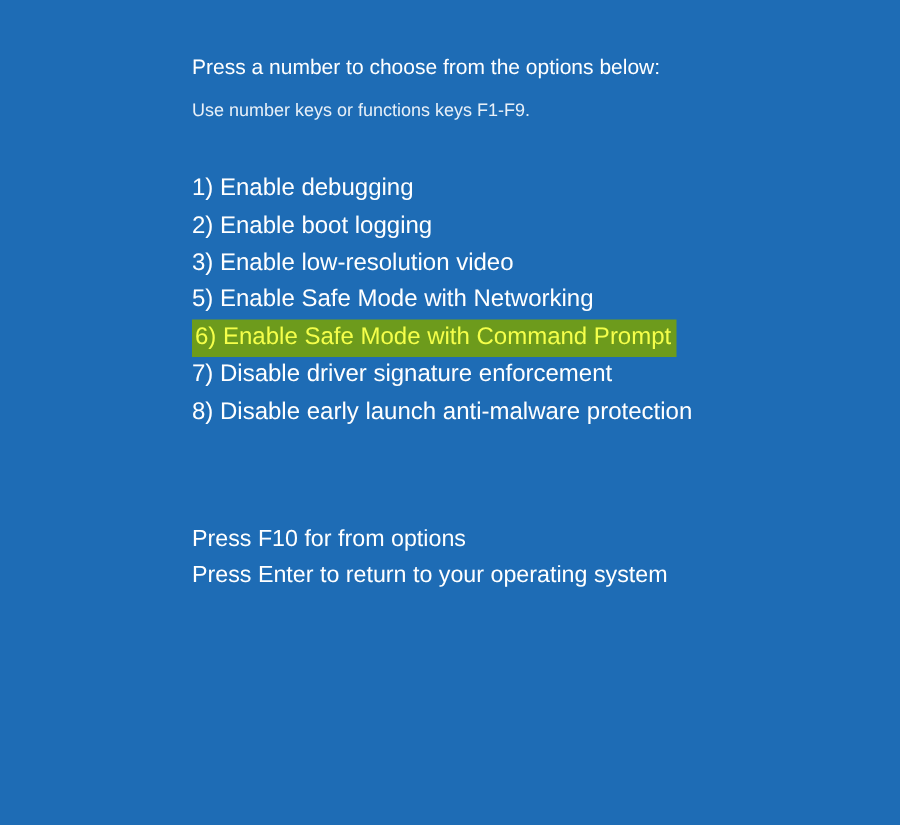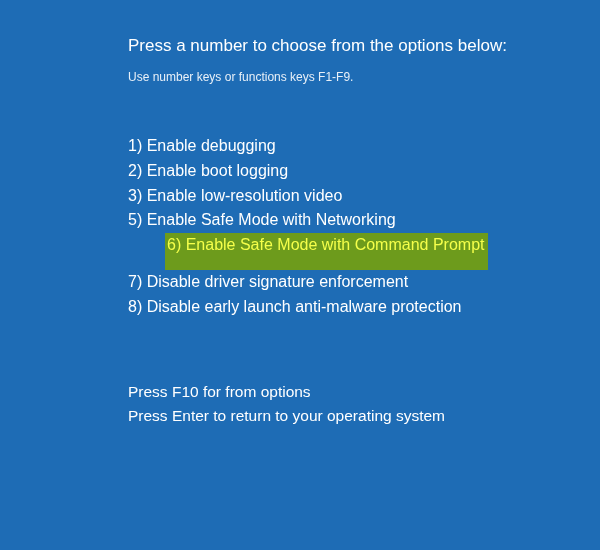--- a/index.html
+++ b/index.html
@@ -18,47 +18,46 @@
     .container {
       padding: 36px 0 0 128px;
     }
     .title {
       font-size: 34px;
       font-weight: 300;
       letter-spacing: 0.5px;
       margin-bottom: 22px;
     }
     .subtitle {
-      font-size: 17px;
+      font-size: 14px;
       font-weight: 400;
       margin-bottom: 14px;
     }
     .hint {
       font-size: 12px;
       font-weight: 400;
-      margin-bottom: 50px;
+      margin-bottom: 34px;
       color: #e8f0f8;
     }
     .options {
       margin-bottom: 60px;
     }
     .option-item {
       font-size: 16px;
       font-weight: 400;
       line-height: 1.55;
       display: inline-block;
     }
     .option-row {
       line-height: 1.55;
     }
     .highlighted {
       background-color: #6d9b1c;
       color: #f5ff4a;
-      padding: 0 4px 12px 2px;
-      margin-left: 37px;
+      padding: 0 4px 0 2px;
     }
     .footer-line {
       font-size: 15.5px;
       font-weight: 400;
       line-height: 1.55;
     }
   </style>
 </head>
 <body>
 

